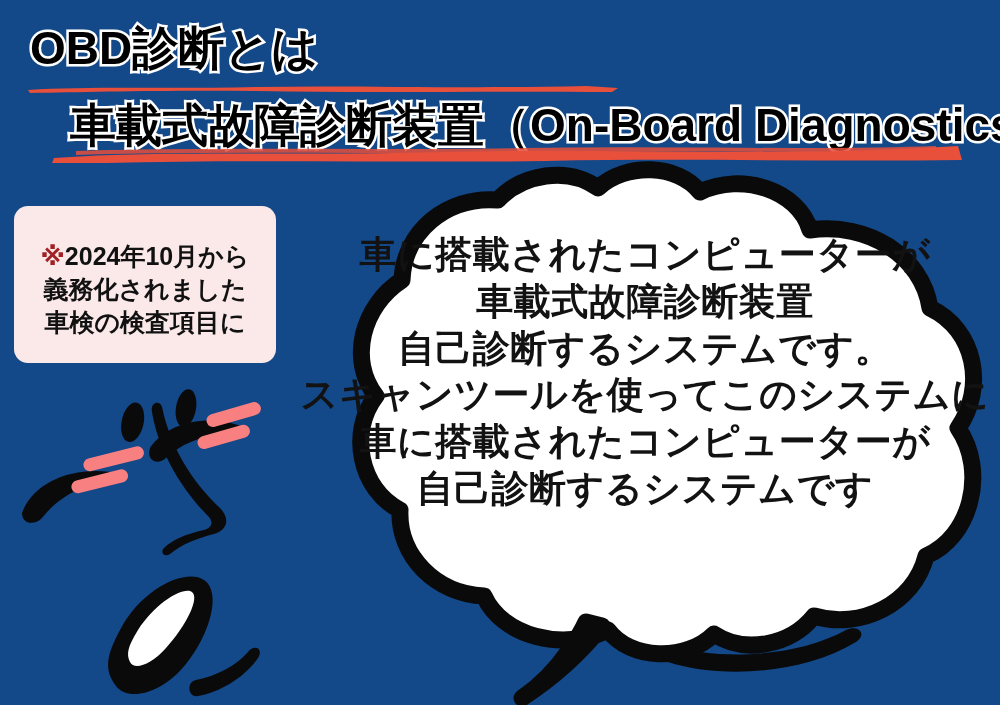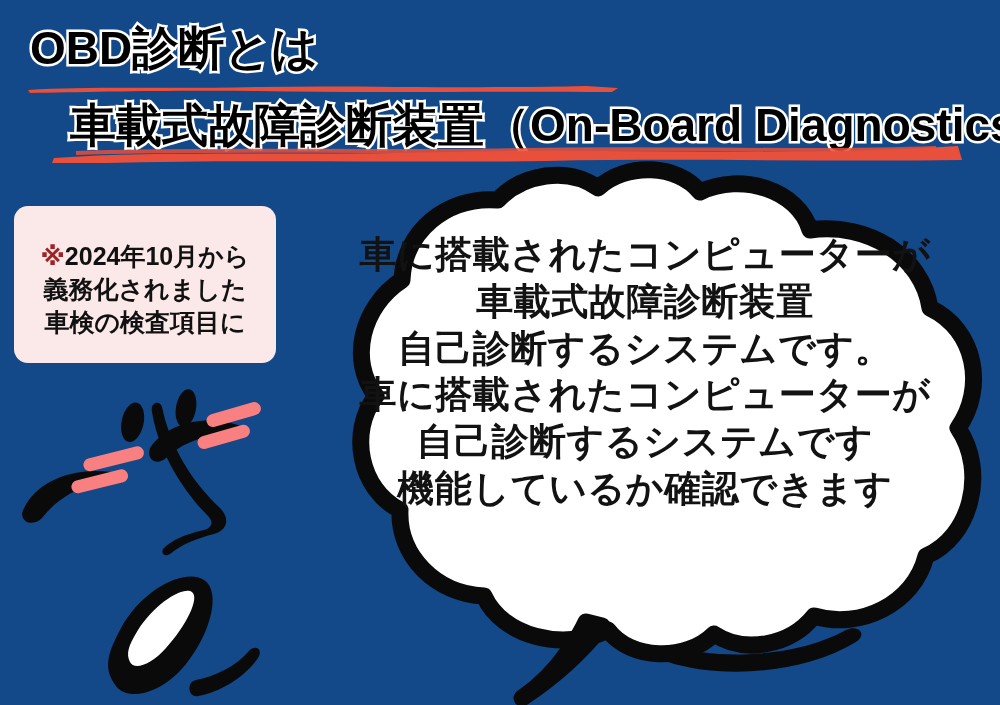--- a/index.html
+++ b/index.html
@@ -188,23 +188,23 @@
 
     <path d="M300 462 C300 462 278 510 236 538 C276 512 300 486 316 466 Z" fill="#FFFFFF" stroke="#0A0A0A" stroke-width="17" stroke-linejoin="round"></path>
 
     <path d="M388 486 C430 500 510 498 560 470 C572 464 582 474 570 482 C514 516 430 518 382 502 C372 498 378 482 388 486 Z" fill="#0A0A0A"></path>
   </svg>
 
   <div class="bubble-text">
     <div class="bubble-line">車に搭載されたコンピューターが</div>
     <div class="bubble-line">車載式故障診断装置</div>
     <div class="bubble-line">自己診断するシステムです。</div>
+    <div class="bubble-line">スキャンツールを使ってこのシステムに</div>
     <div class="bubble-line">車に搭載されたコンピューターが</div>
     <div class="bubble-line">自己診断するシステムです</div>
-    <div class="bubble-line">機能しているか確認できます</div>
   </div>
 
   <div class="headline">
     <div class="title-line1">OBD診断とは</div>
 
     <svg class="underline-a" viewBox="0 0 596 9" preserveAspectRatio="none">
       <path d="M2 6 C60 2 140 5 230 3 C330 1 430 5 560 2 L592 4 L586 8 C450 7 340 9 230 7 C140 6 60 8 4 9 Z" fill="#E8503C"></path>
     </svg>
 
     <div class="title-line2">車載式故障診断装置（On-Board Diagnostics）</div>

